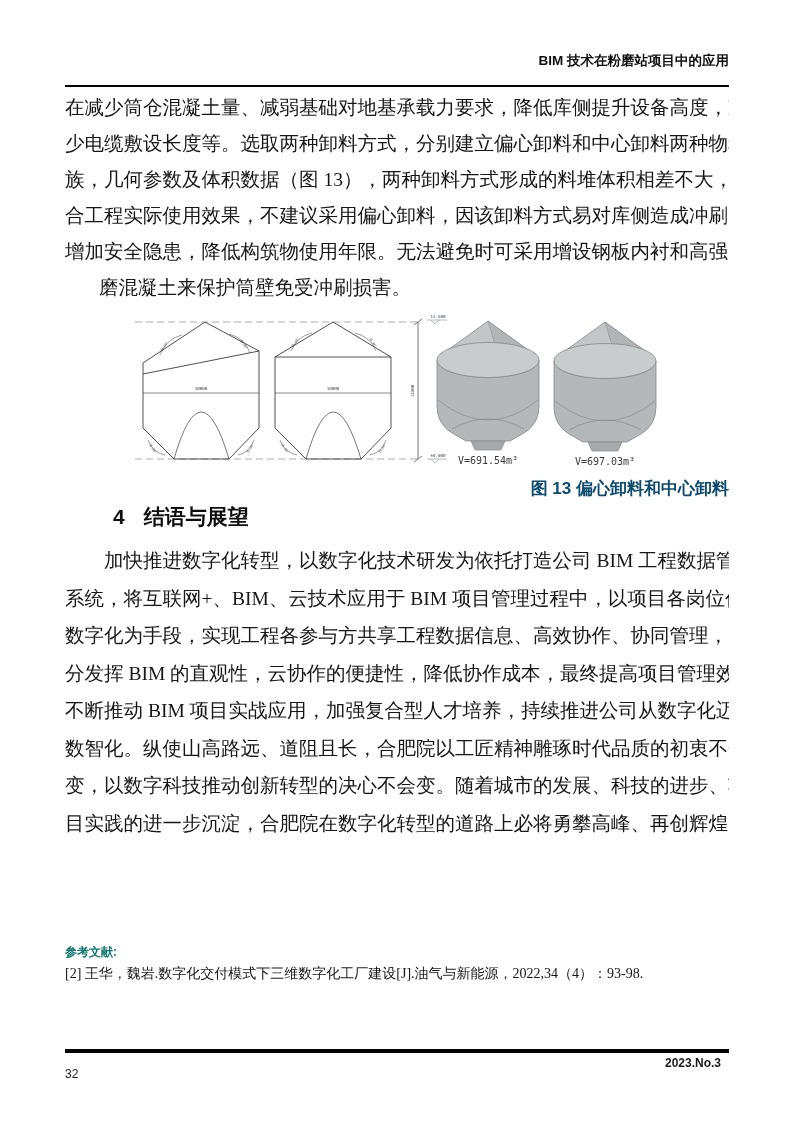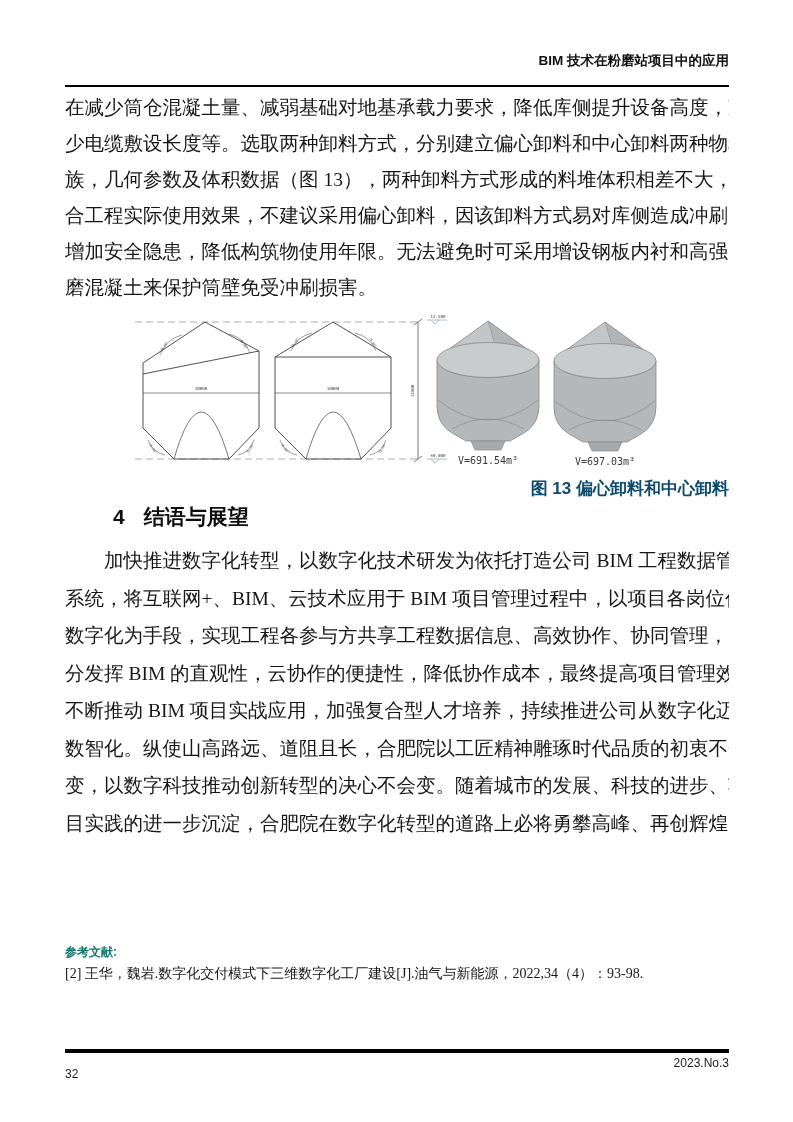--- a/index.html
+++ b/index.html
@@ -14,21 +14,21 @@
   .hdr-rule{position:absolute;top:85px;left:65px;width:664px;height:0;border-top:2px solid #000;}
   .para{position:absolute;left:65px;width:664px;}
   .p1{top:90px;}
   .p2{top:542px;}
   .line{
     display:block;font-size:19.5px;color:#161616;
     text-align:justify;text-align-last:justify;overflow:hidden;white-space:nowrap;
   }
   .p1 .line{height:36.1px;line-height:36.1px;}
   .p2 .line{height:37.55px;line-height:37.55px;}
-  .line.last{text-align-last:auto;}
+  .line.last{text-align-last:auto;margin-left:34px;}
   .line.indent{text-indent:39px;}
   .figure-wrap{position:absolute;top:303px;left:135px;width:600px;height:172px;}
   .fig-caption{
     position:absolute;top:477px;left:65px;width:664px;text-align:right;
     font-family:"Liberation Sans","DejaVu Sans",sans-serif;font-size:17px;font-weight:700;color:#0c4a6e;
   }
   .sec-heading{
     position:absolute;top:503px;left:65px;
     font-family:"Liberation Sans","DejaVu Sans",sans-serif;font-size:21px;font-weight:700;color:#0d0d0d;margin-left:48px;
   }
@@ -36,21 +36,21 @@
   .refs-heading{
     position:absolute;top:944px;left:65px;
     font-family:"Liberation Sans","DejaVu Sans",sans-serif;font-size:12px;font-weight:700;color:#0f766e;
   }
   .refs-list{position:absolute;top:961px;left:65px;width:664px;}
   .ref-item{font-size:14px;line-height:26px;color:#161616;white-space:nowrap;overflow:hidden;}
   .ftr-rule{position:absolute;top:1049px;left:65px;width:664px;height:3.5px;background:#000;}
   .ftr-row{position:absolute;top:1056px;left:65px;width:664px;height:18px;
     font-family:"Liberation Sans","DejaVu Sans",sans-serif;font-size:12px;color:#1a1a1a;}
   .ftr-page{position:absolute;left:0;width:100%;text-align:left;margin-top:11px;}
-  .ftr-issue{position:absolute;right:0;}
+  .ftr-issue{position:absolute;right:8px;font-weight:bold;}
   svg text{font-family:"DejaVu Sans Mono","Liberation Mono",monospace;fill:#3a3a3a;}
 </style>
 </head>
 <body>
 
 <div class="page">
 
   <div class="hdr-title">BIM 技术在粉磨站项目中的应用</div>
   <div class="hdr-rule"></div>
 

